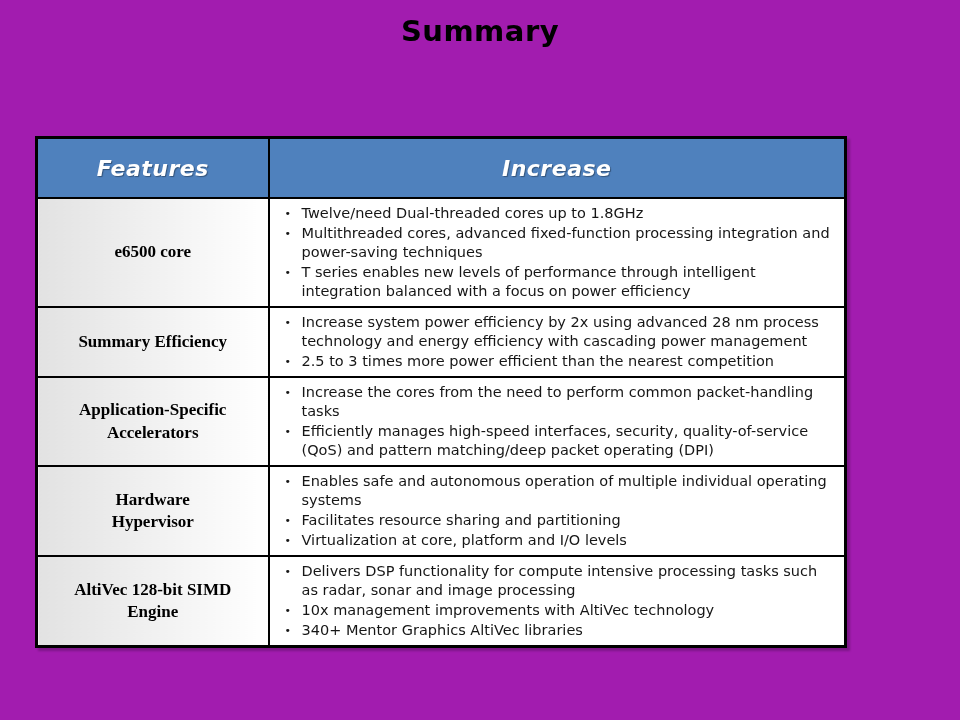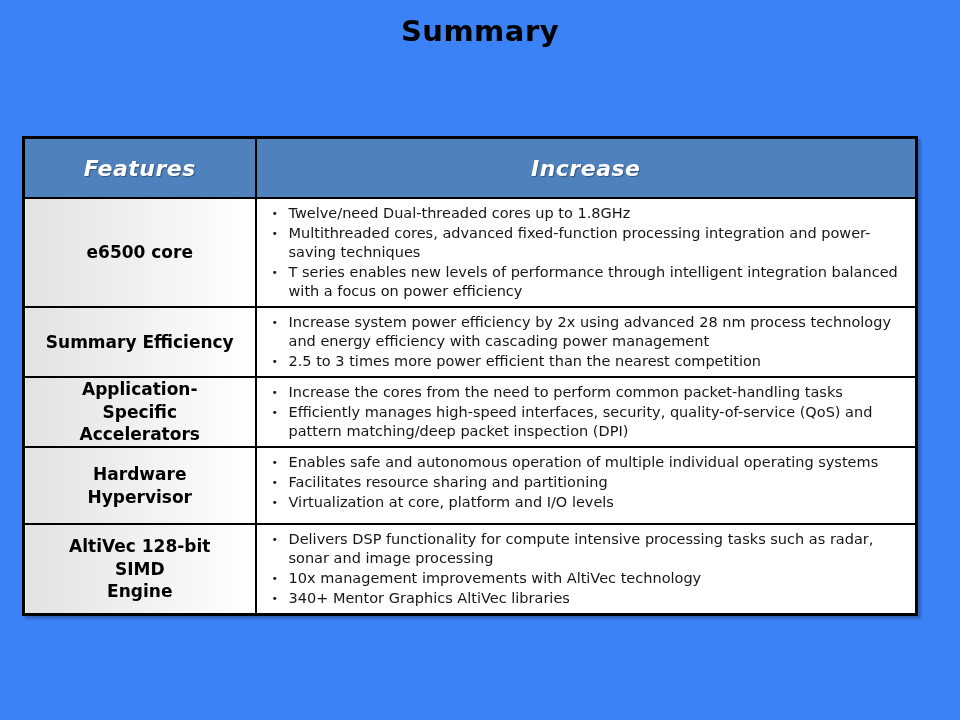--- a/index.html
+++ b/index.html
@@ -4,36 +4,36 @@
 <style>
   html, body { margin: 0; padding: 0; }
   body {
     width: 960px; height: 720px;
     background: #ffffff;
     font-family: "DejaVu Sans", "Liberation Sans", sans-serif;
   }
   .slide {
     position: relative;
     width: 960px; height: 720px;
-    background: #3b82f6;
+    background: #a21caf;
     overflow: hidden;
   }
   .slide-title {
     position: absolute;
     top: 14px; left: 0; width: 100%;
     text-align: center;
     font-size: 29px;
     font-weight: bold;
     color: #000000;
     letter-spacing: 0.5px;
   }
   table.summary-table {
     position: absolute;
-    left: 22px; top: 136px;
-    width: 896px;
+    left: 35px; top: 136px;
+    width: 812px;
     border-collapse: collapse;
     table-layout: fixed;
     border: 3px solid #000000;
     box-shadow: 3px 3px 2px rgba(0,0,0,0.22);
     background: #ffffff;
   }
   .summary-table th, .summary-table td {
     border: 2px solid #000000;
     padding: 0;
   }
@@ -53,20 +53,21 @@
   td.feature-cell {
     background: linear-gradient(to right, #e2e2e2, #ffffff);
     font-weight: bold;
     font-size: 17px;
     color: #000000;
     text-align: center;
     vertical-align: middle;
     white-space: pre-line;
     line-height: 1.32;
     padding: 0 20px;
+    font-family: Liberation Serif, serif;
   }
   td.benefits-cell {
     vertical-align: top;
     padding: 5px 8px 4px 13px;
     background: #ffffff;
   }
   ul.benefit-list {
     margin: 0; padding: 0;
     list-style: none;
   }
@@ -150,21 +151,21 @@
         <td class="feature-cell">Application-Specific
 Accelerators</td>
         <td class="benefits-cell">
           <ul class="benefit-list">
             <li>
                 <span class="bullet">•</span>
                 <span class="btext">Increase the cores from the need to perform common packet-handling tasks</span>
               </li>
             <li>
                 <span class="bullet">•</span>
-                <span class="btext">Efficiently manages high-speed interfaces, security, quality-of-service (QoS) and pattern matching/deep packet inspection (DPI)</span>
+                <span class="btext">Efficiently manages high-speed interfaces, security, quality-of-service (QoS) and pattern matching/deep packet operating (DPI)</span>
               </li>
           </ul>
         </td>
       </tr>
       <tr class="r4">
         <td class="feature-cell">Hardware
 Hypervisor</td>
         <td class="benefits-cell">
           <ul class="benefit-list">
             <li>

